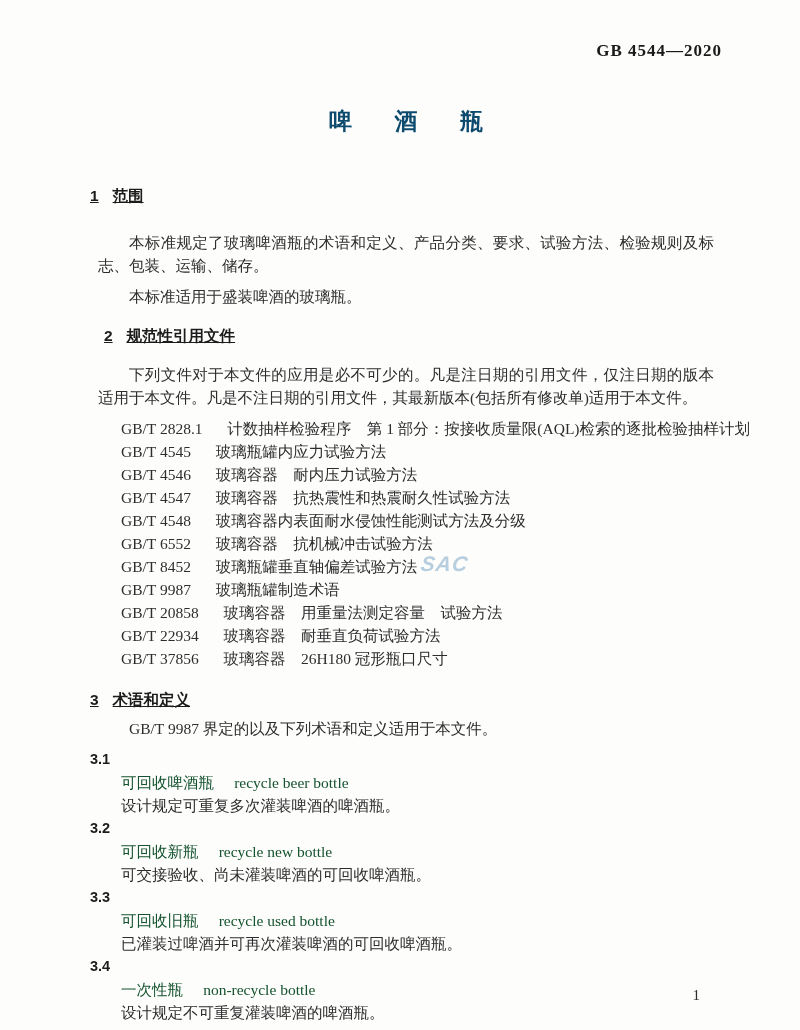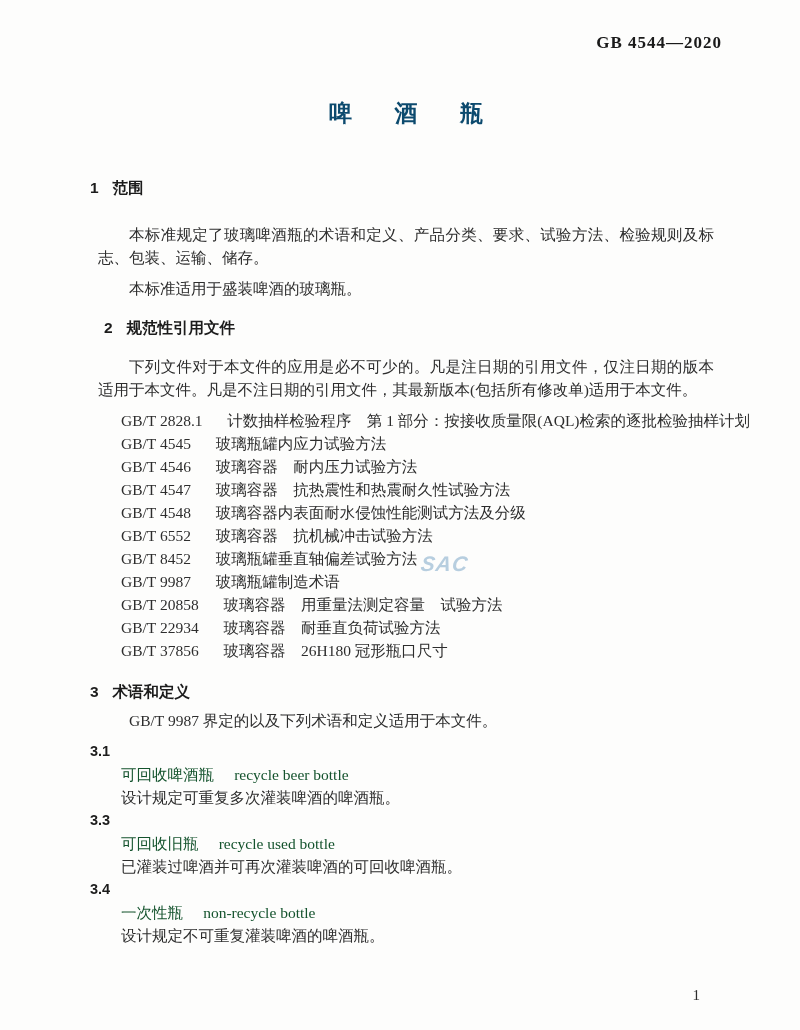--- a/index.html
+++ b/index.html
@@ -6,21 +6,21 @@
   .page {
     position:relative;
     width:800px; height:1030px;
     margin:0 auto;
     background:#fdfdfc;
     overflow:hidden;
     font-family:"Liberation Serif","DejaVu Serif",serif;
     color:#2d2d2d;
     box-sizing:border-box;
   }
-  .content { position:relative; z-index:1; padding:0 78px 0 90px; }
+  .content { position:relative; z-index:1; padding:8px 78px 0 90px; }
 
   .doc-code {
     padding-top:32px;
     text-align:right;
     font-family:"Liberation Serif","DejaVu Serif",serif;
     font-weight:bold;
     font-size:17px;
     line-height:22px;
     letter-spacing:1px;
     color:#1a1a1a;
@@ -35,20 +35,21 @@
     letter-spacing:1.85em;
     text-indent:1.85em;
     color:#0c4a6e;
   }
   .sec-heading {
     font-family:"Liberation Sans","DejaVu Sans",sans-serif;
     font-weight:bold;
     font-size:15.5px;
     line-height:23px;
     color:#1c1c1c;
+    text-decoration:underline;
   }
   .sec-heading .num { margin-right:0.9em; }
   .sec1 { margin-top:48px; }
   .sec2 { margin-top:16px;margin-left:14px; }
   .sec3 { margin-top:18px; }
 
   p.para {
     margin:8px;
     font-size:15.5px;
     line-height:23px;
@@ -148,20 +149,25 @@
       <span class="num">3</span><span>术语和定义</span>
     </div>
     <p class="para intro3">GB/T 9987 界定的以及下列术语和定义适用于本文件。</p>
 
     <div class="term-block">
       <div class="term-num">3.1</div>
       <div class="term-head"><span class="cn">可回收啤酒瓶</span><span class="en">recycle beer bottle</span></div>
       <div class="term-def">设计规定可重复多次灌装啤酒的啤酒瓶。</div>
     </div>
     <div class="term-block">
+      <div class="term-num">3.2</div>
+      <div class="term-head"><span class="cn">可回收新瓶</span><span class="en">recycle new bottle</span></div>
+      <div class="term-def">可交接验收、尚未灌装啤酒的可回收啤酒瓶。</div>
+    </div>
+    <div class="term-block">
       <div class="term-num">3.3</div>
       <div class="term-head"><span class="cn">可回收旧瓶</span><span class="en">recycle used bottle</span></div>
       <div class="term-def">已灌装过啤酒并可再次灌装啤酒的可回收啤酒瓶。</div>
     </div>
     <div class="term-block">
       <div class="term-num">3.4</div>
       <div class="term-head"><span class="cn">一次性瓶</span><span class="en">non-recycle bottle</span></div>
       <div class="term-def">设计规定不可重复灌装啤酒的啤酒瓶。</div>
     </div>
   </div>

